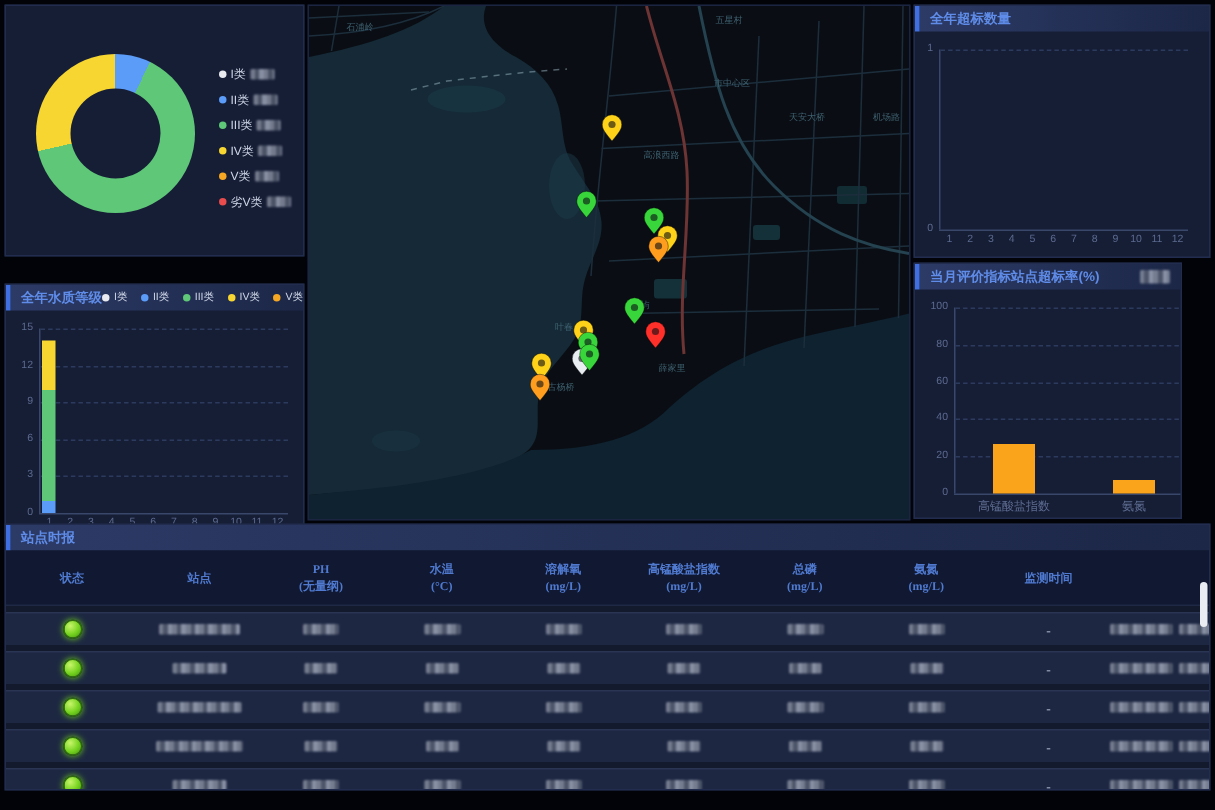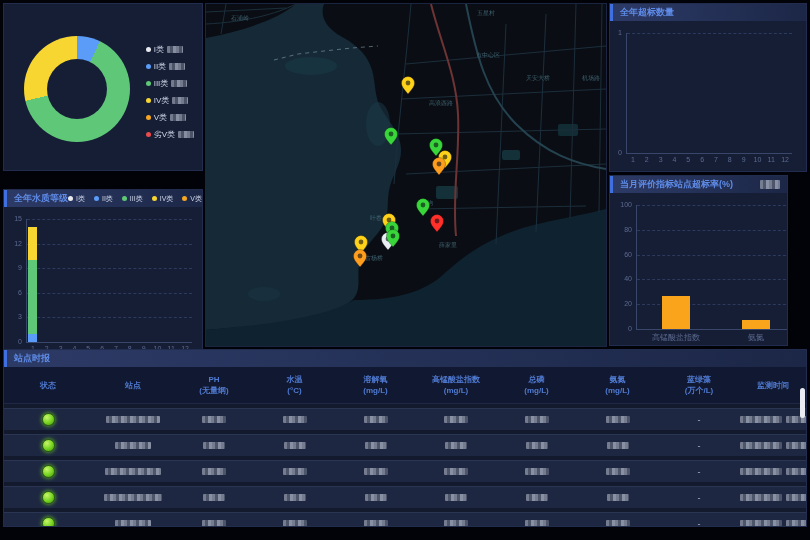--- a/index.html
+++ b/index.html
@@ -8,21 +8,21 @@
   .panel{position:absolute;background:#161e36;border:1px solid #222c4e;box-sizing:border-box;overflow:hidden;}
   .ptitle{height:17px;line-height:17px;background:linear-gradient(90deg,#2c3a66,#1c2747);border-left:3px solid #3f6fe0;
           color:#5f8ce8;font-size:9px;font-weight:bold;padding-left:7px;white-space:nowrap;display:flex;align-items:center;}
   .ptitle .t{flex:0 0 auto;}
   
   #p-donut{left:3px;top:3px;width:200px;height:168px;}
   #p-annual{left:3px;top:174px;width:200px;height:172px;margin-top:15px;}
   #p-map{left:205px;top:3px;width:402px;height:344px;background:#0a0e14;border-color:#1b2440;}
   #p-exceed{left:609px;top:3px;width:198px;height:169px;}
   #p-rate{left:609px;top:175px;width:179px;height:171px;}
-  #p-table{left:3px;top:349px;width:804px;height:178px;background:#131a2e;}
+  #p-table{left:3px;top:349px;width:804px;height:178px;background:#131a2e;font-family:Liberation Serif, serif;}
   
   .donut{position:absolute;left:20px;top:32px;width:106px;height:106px;border-radius:50%;}
   .donut::after{content:"";position:absolute;left:23px;top:23px;width:60px;height:60px;border-radius:50%;background:#161e36;}
   .legend-v{position:absolute;right:8px;top:40px;display:flex;flex-direction:column;gap:6px;}
   .legend-h{display:flex;gap:9px;margin-left:auto;padding-right:8px;}
   .lg-item{display:flex;align-items:center;gap:3px;}
   .dot{width:5px;height:5px;border-radius:50%;flex:0 0 auto;}
   .lg-label{font-size:8px;color:#cdd5e6;font-weight:normal;}
   
   .redact{display:inline-block;height:7px;border-radius:1px;opacity:.8;filter:blur(.7px);
@@ -335,24 +335,20 @@
         </div>
         <div class="th">
           <div>总磷</div>
           <div>(mg/L)</div>
         </div>
         <div class="th">
           <div>氨氮</div>
           <div>(mg/L)</div>
         </div>
         <div class="th">
-          <div>蓝绿藻</div>
-          <div>(万个/L)</div>
-        </div>
-        <div class="th">
           <div>监测时间</div>
         </div>
       </div>
     <div class="tbody" id="table-body">
         <div class="trow">
           <div class="td">
             <span class="status-dot"></span>
           </div>
           <div class="td">
             <span class="redact" style="width: 54px;"></span>

